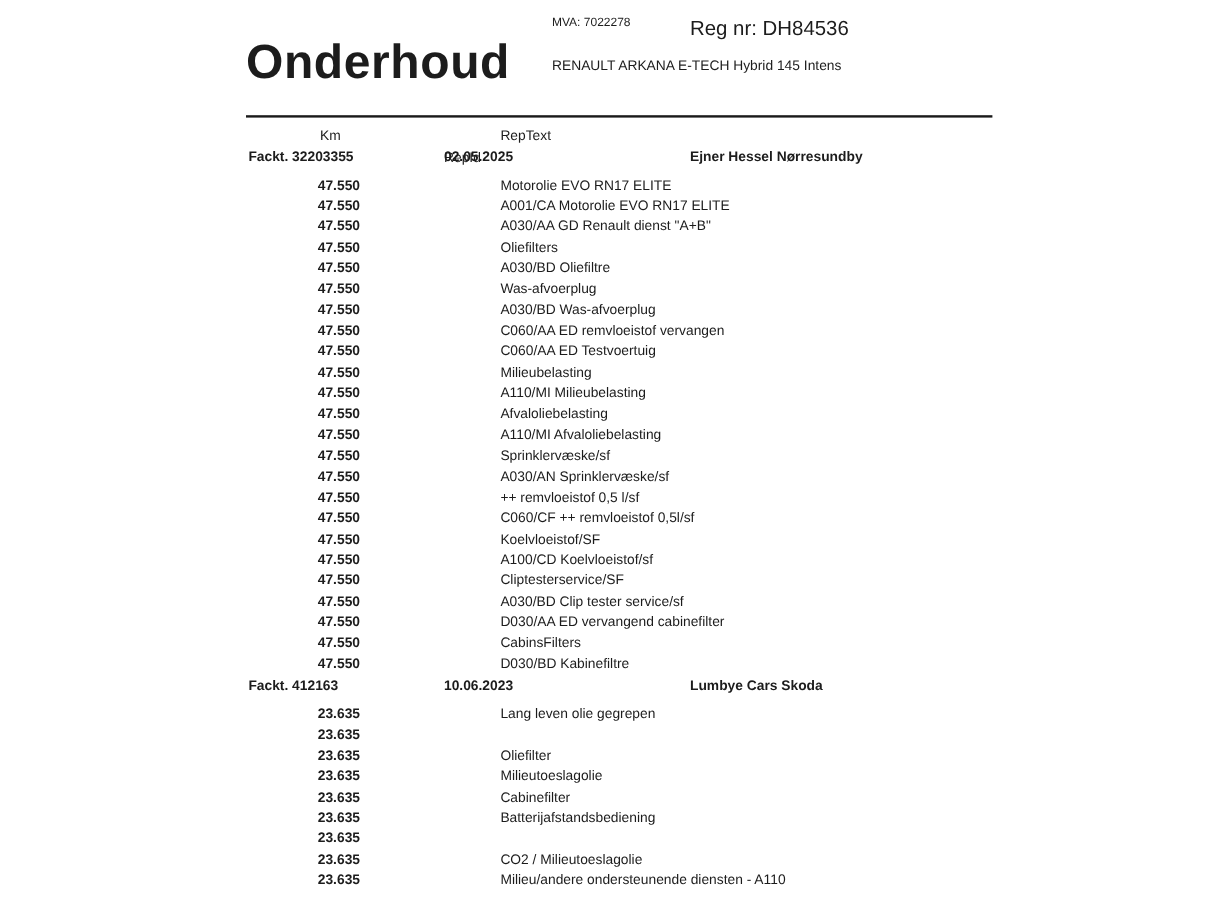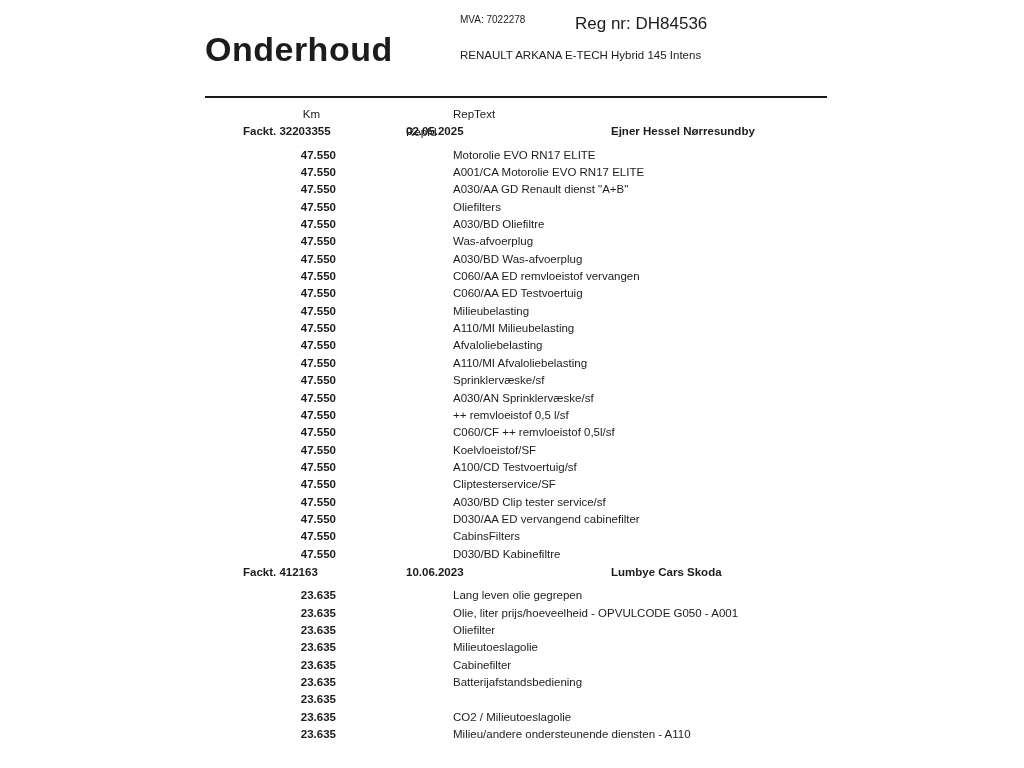--- a/index.html
+++ b/index.html
@@ -9,36 +9,35 @@
     font-family: "Liberation Sans", sans-serif;
     color: #1c1c1c;
     overflow: hidden;
     position: relative;
   }
   .page { position: absolute; inset: 0; background: #fff; }
 
   
   .doc-title {
     position: absolute; left: 205px; top: 30px;
-    font-size: 34px; font-weight: 700; letter-spacing: 0.5px;
+    font-size: 40px; font-weight: 700; letter-spacing: 0.5px;
   }
   .meta-mva  { position: absolute; left: 460px; top: 14px; font-size: 10px; }
   .meta-reg  { position: absolute; left: 575px; top: 14px; font-size: 17px; }
   .meta-vehicle { position: absolute; left: 460px; top: 49px; font-size: 11.5px; }
 
   .rule {
     position: absolute; left: 205px; top: 96px;
     width: 622px; height: 2px; background: #1a1a1a;
   }
 
   
   .table {
     position: absolute; left: 205px; top: 106px; width: 622px;
     font-size: 11.5px;
-    margin-left: 36px;
   }
   .thead {
     position: relative; height: 17.35px; line-height: 17.35px;
   }
   .thead .h-km {
     display: inline-block; width: 95px; text-align: right; padding-right: 16px;
   }
   .thead .h-repid  { position: absolute; left: 165px; top: 18px; }
   .thead .h-reptext{ position: absolute; left: 212px; top: 0; }
 
@@ -157,21 +156,21 @@
           <div class="row">
             <span class="km">47.550</span>
             <span class="rtext">C060/CF ++ remvloeistof 0,5l/sf</span>
           </div>
           <div class="row">
             <span class="km">47.550</span>
             <span class="rtext">Koelvloeistof/SF</span>
           </div>
           <div class="row">
             <span class="km">47.550</span>
-            <span class="rtext">A100/CD Testvoertuig/sf</span>
+            <span class="rtext">A100/CD Koelvloeistof/sf</span>
           </div>
           <div class="row">
             <span class="km">47.550</span>
             <span class="rtext">Cliptesterservice/SF</span>
           </div>
           <div class="row">
             <span class="km">47.550</span>
             <span class="rtext">A030/BD Clip tester service/sf</span>
           </div>
           <div class="row">
@@ -192,21 +191,20 @@
           <span class="fdate">10.06.2023</span>
           <span class="dealer">Lumbye Cars Skoda</span>
         </div>
         <div class="rows">
           <div class="row">
             <span class="km">23.635</span>
             <span class="rtext">Lang leven olie gegrepen</span>
           </div>
           <div class="row">
             <span class="km">23.635</span>
-            <span class="rtext">Olie, liter prijs/hoeveelheid - OPVULCODE G050 - A001</span>
           </div>
           <div class="row">
             <span class="km">23.635</span>
             <span class="rtext">Oliefilter</span>
           </div>
           <div class="row">
             <span class="km">23.635</span>
             <span class="rtext">Milieutoeslagolie</span>
           </div>
           <div class="row">

